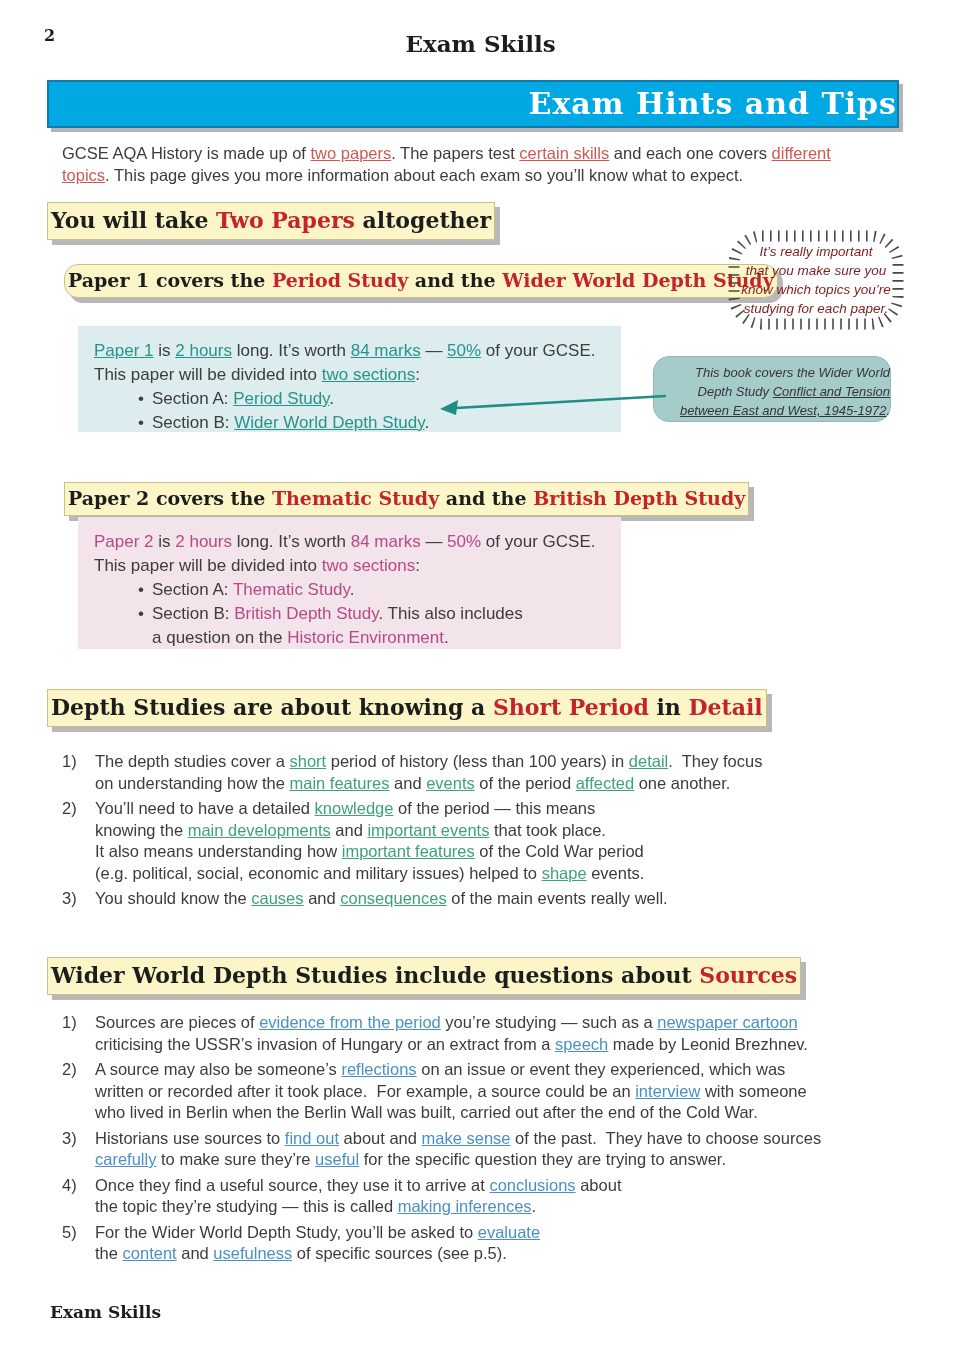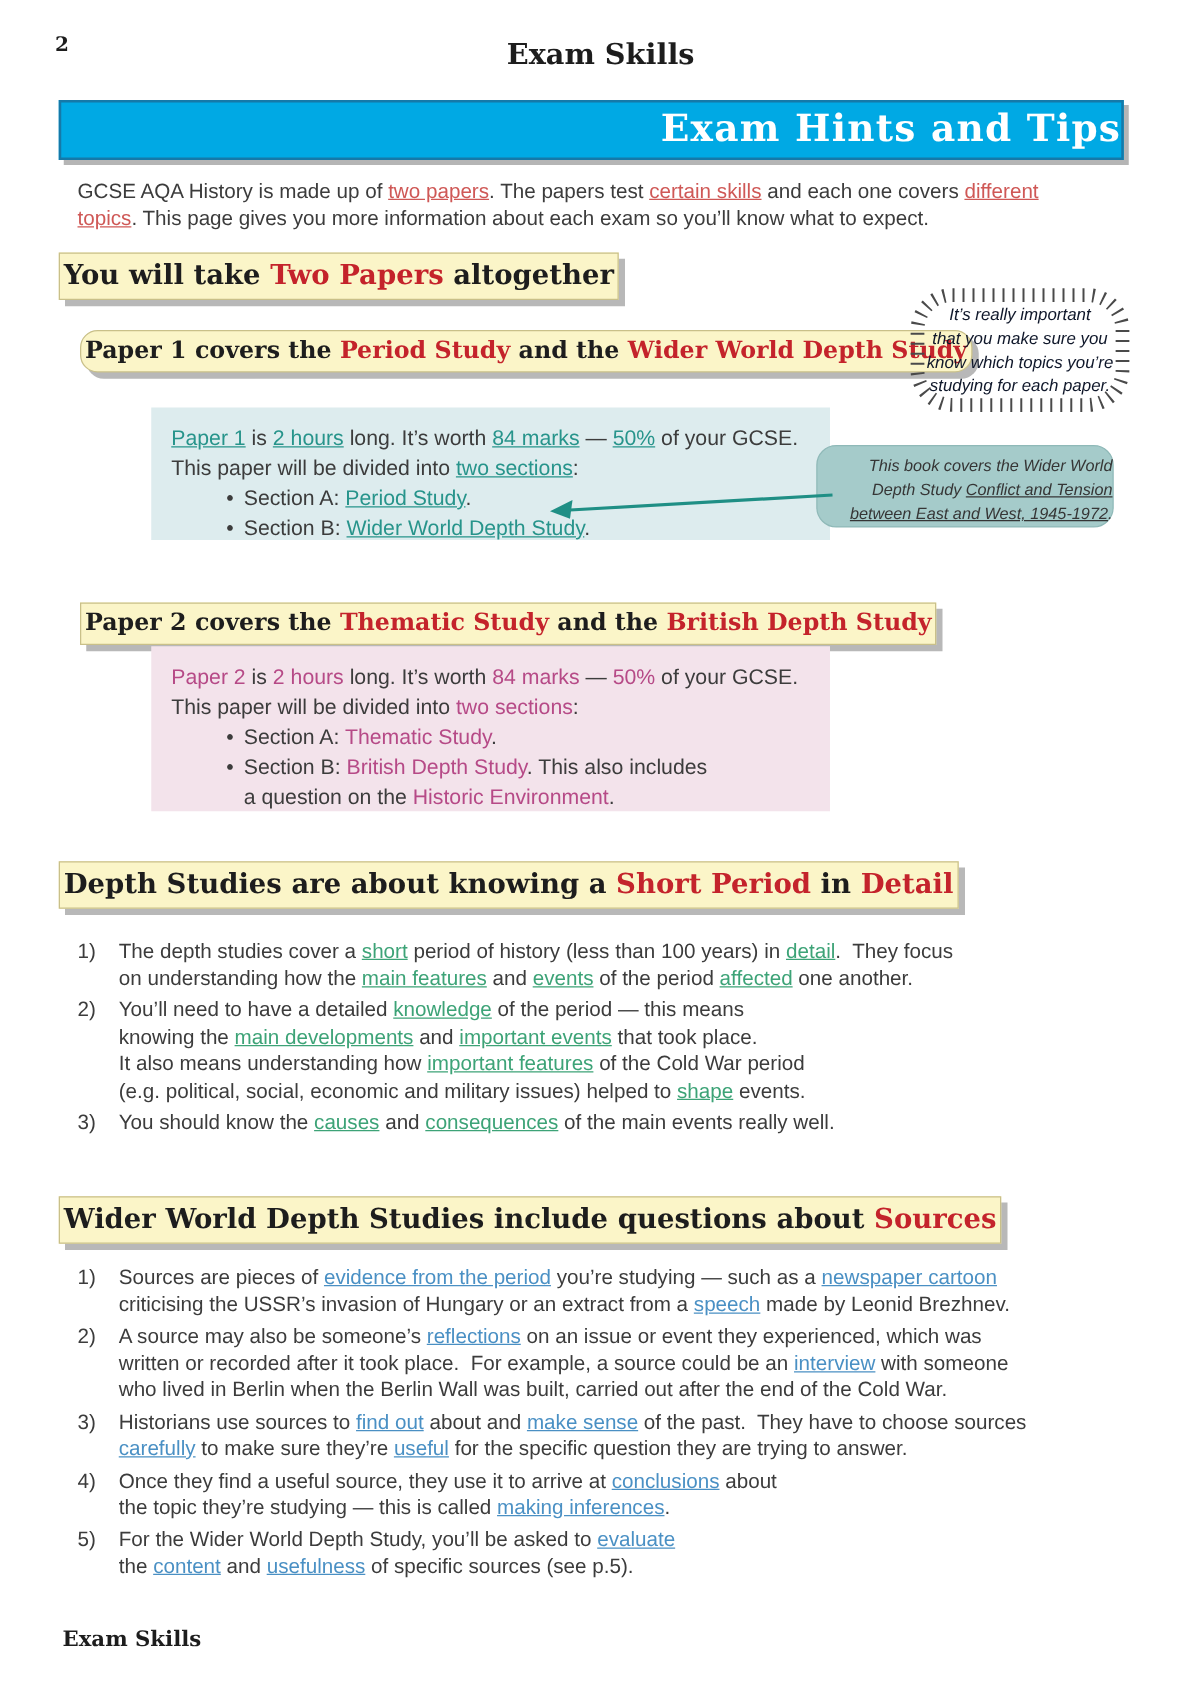--- a/index.html
+++ b/index.html
@@ -27,32 +27,32 @@
         padding:4px 3px 6px;white-space:nowrap;font-family:"DejaVu Serif",serif;
         font-weight:bold;color:#1d1d1d;}
   .h-two{left:47px;top:202px;font-size:22px;}
   .h-p1{left:64px;top:264px;font-size:19px;border-radius:14px;}
   .h-p2{left:64px;top:458px;font-size:19px;margin-top:24px;}
   .h-depth{left:47px;top:689px;font-size:22px;}
   .h-src{left:47px;top:957px;font-size:22px;}
 
   
   .ibox{left:78px;width:543px;padding:13px 0 0 16px;font-size:17px;line-height:24px;
-        box-sizing:border-box;margin-left:43px;}
+        box-sizing:border-box;}
   .box-p1{top:326px;height:106px;background:#ddecee;}
   .box-p2{top:517px;height:132px;background:#f3e3eb;}
   .brow{display:flex;}
   .brow .bdot{width:14px;margin-left:44px;flex:0 0 14px;}
   .brow .bcont{width:14px;margin-left:44px;flex:0 0 14px;}
 
   
   .note{left:722px;top:224px;width:188px;height:112px;}
   .note svg{position:absolute;left:0;top:0;}
   .note .ntext{position:absolute;left:10px;top:18px;width:168px;text-align:center;
-        font-style:italic;font-size:13.5px;line-height:19px;color:#0f172a;}
+        font-style:italic;font-size:13.5px;line-height:19px;color:#7f1d1d;}
 
   
   .bubble{left:653px;top:356px;width:238px;height:66px;background:#a5cbca;
         border:1px solid #8fb9b8;border-radius:16px;text-align:right;
         font-style:italic;font-size:13px;line-height:19px;color:#363636;
         padding-top:6px;box-sizing:border-box;}
 
   
   .arrow{left:438px;top:382px;}
 

